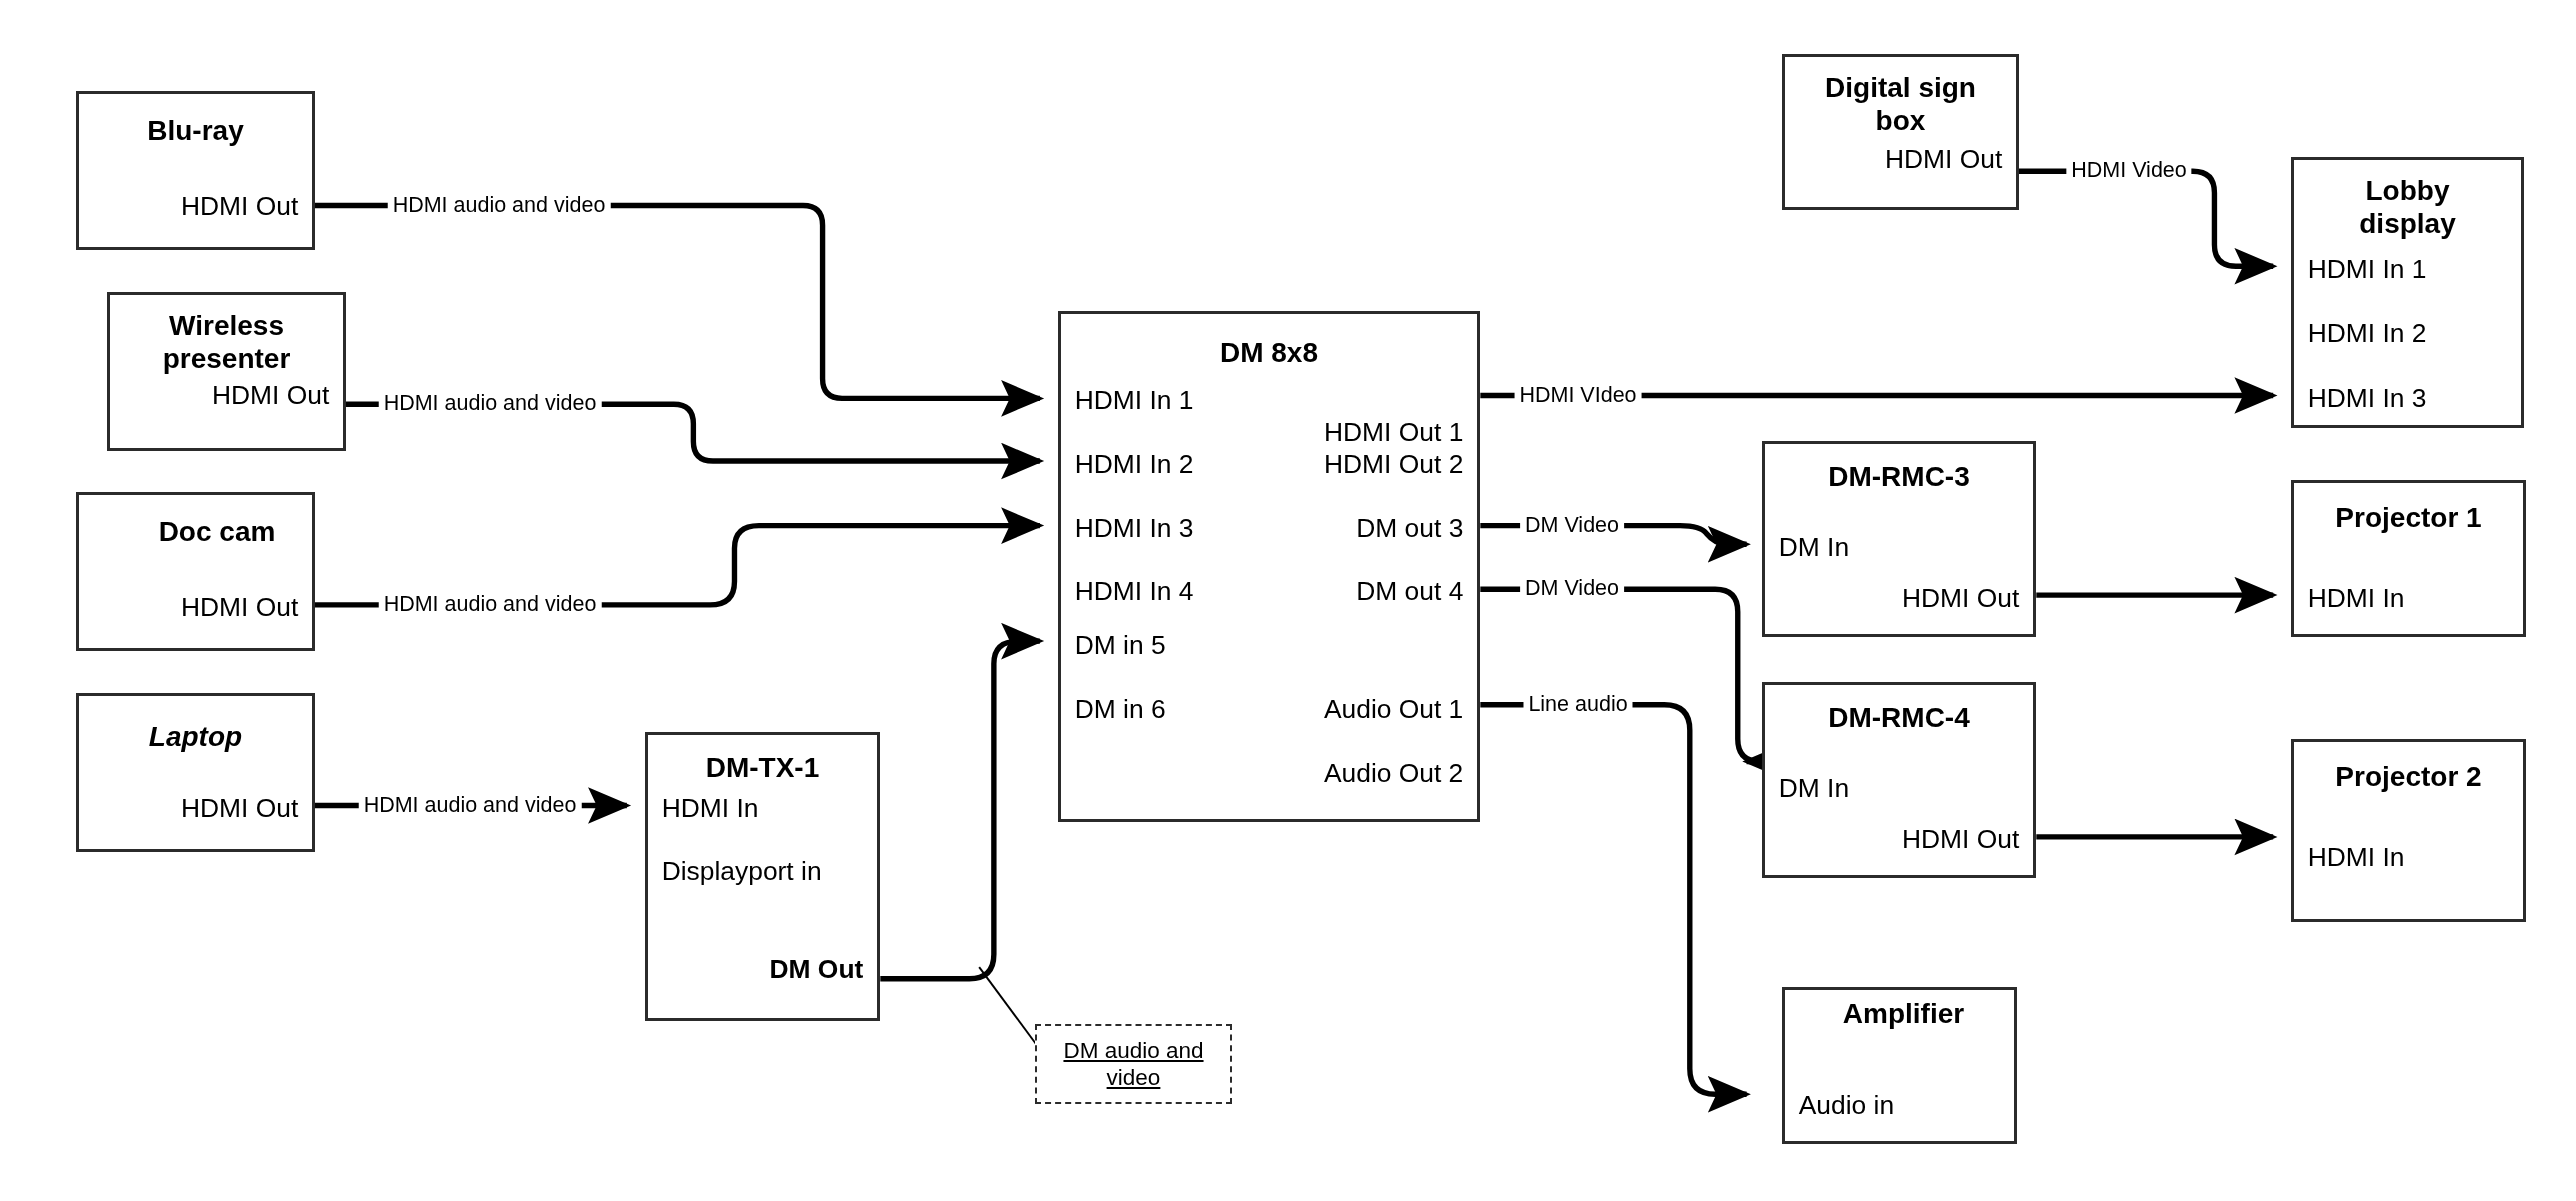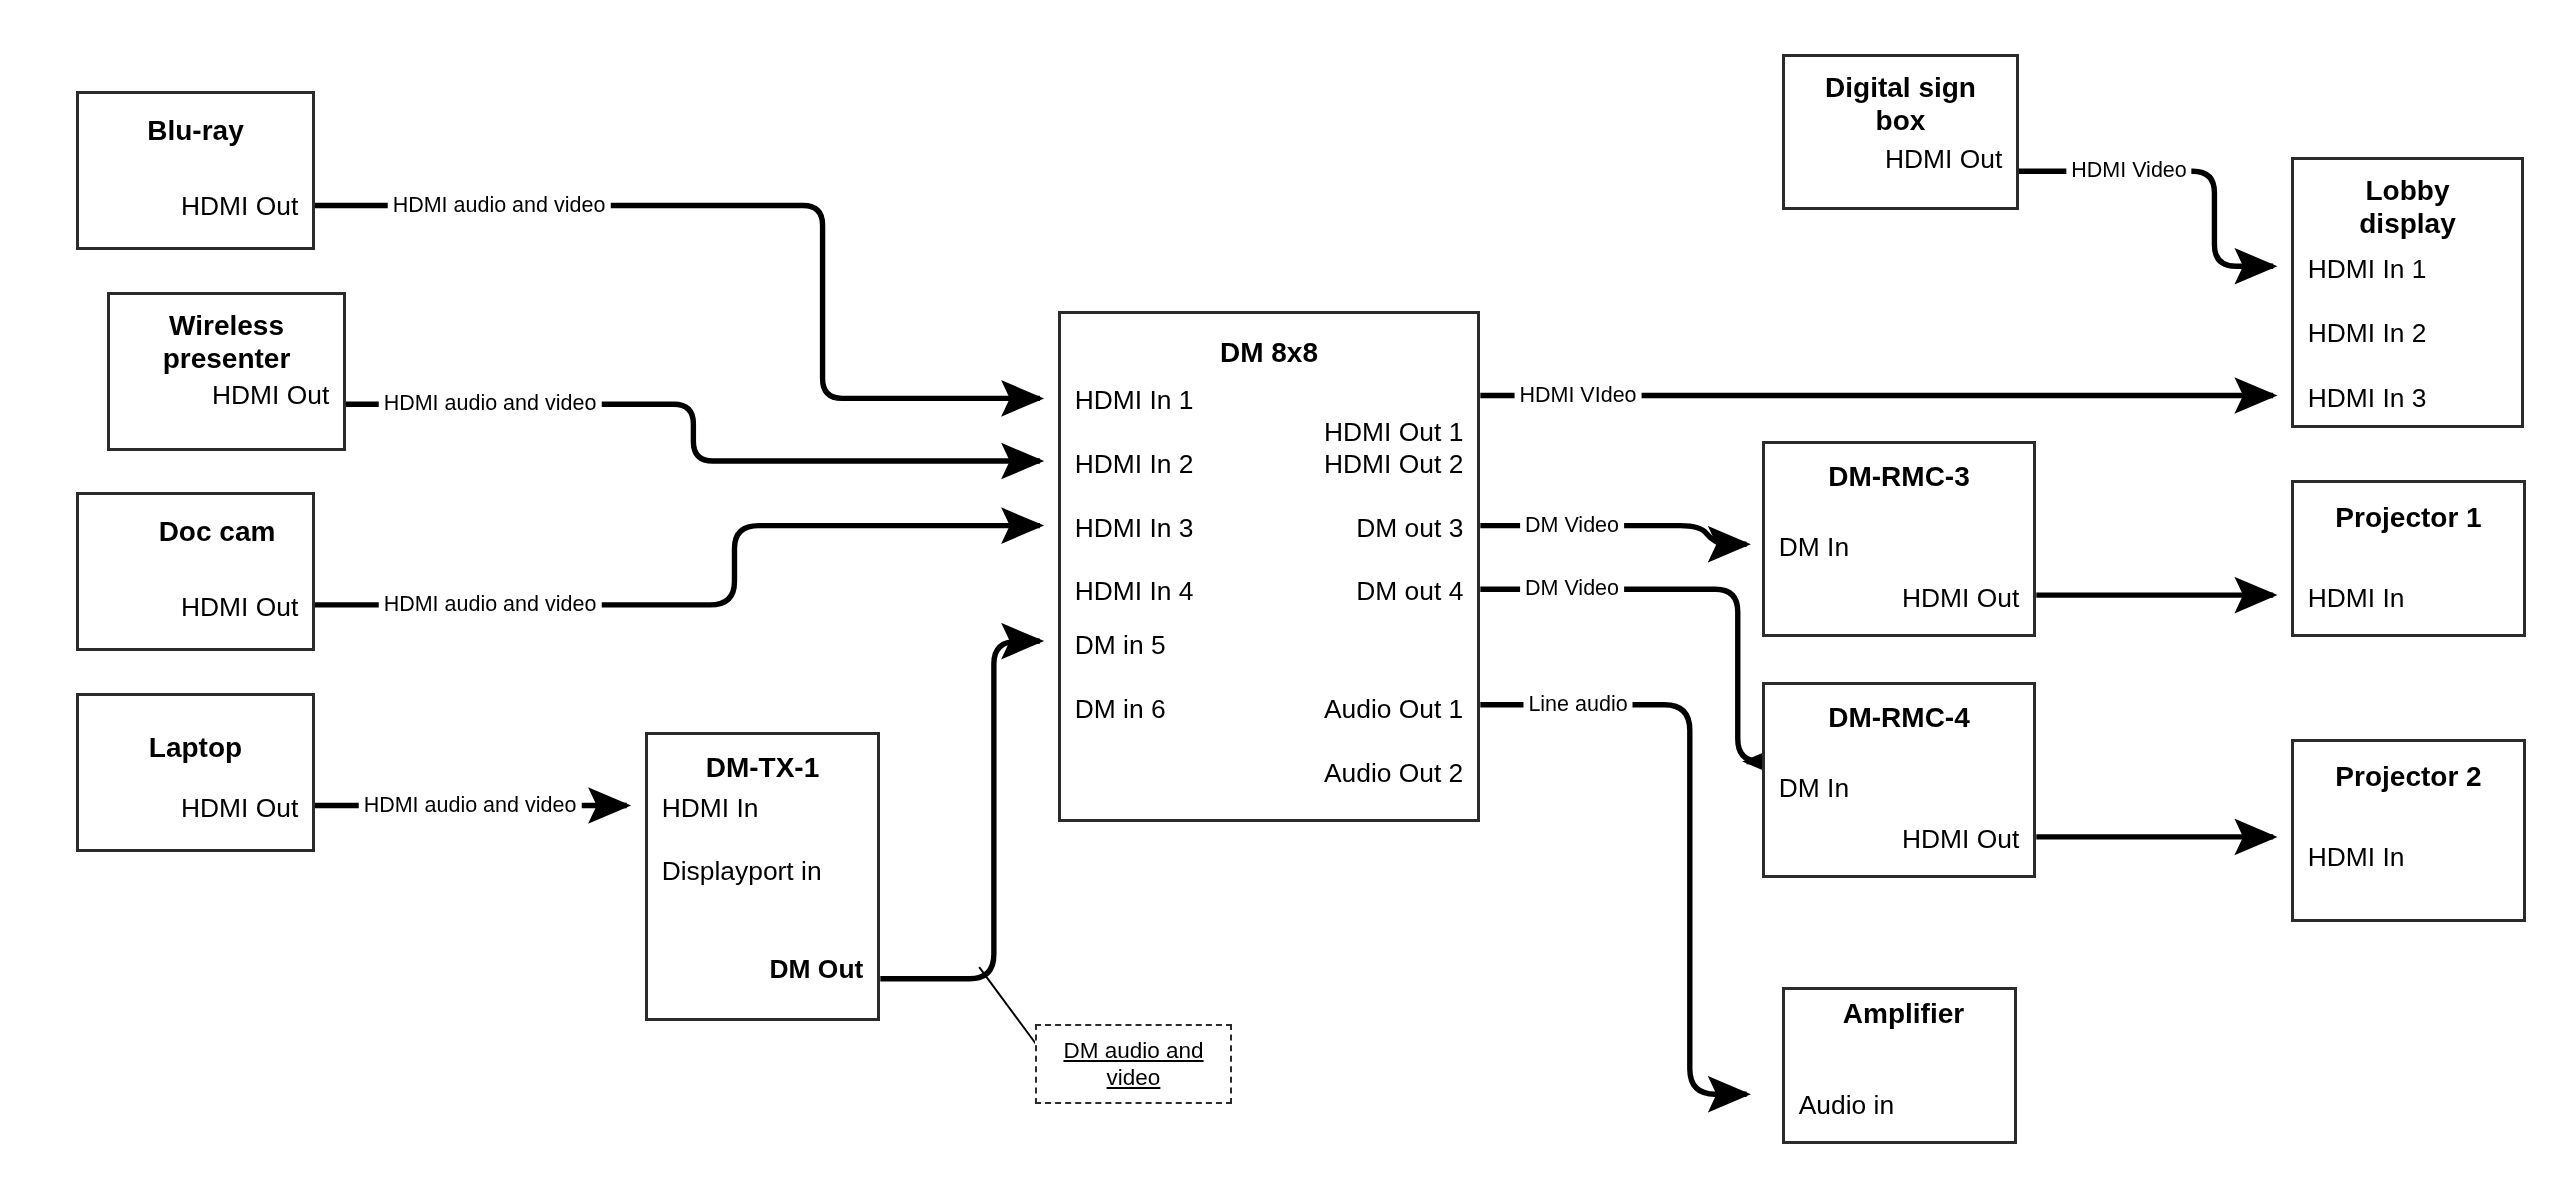--- a/index.html
+++ b/index.html
@@ -142,21 +142,21 @@
     <div class="node-title" style="top:47px;">presenter</div>
     <div class="port right" style="top:86px;">HDMI Out</div>
   </div>
 
   <div class="node" style="left:76px; top:492px; width:239px; height:159px;">
     <div class="node-title" style="top:19.6px;padding-left:43px;">Doc cam</div>
     <div class="port right" style="top:98px;">HDMI Out</div>
   </div>
 
   <div class="node" style="left:76px; top:693px; width:239px; height:159px;">
-    <div class="node-title" style="top:35px;">Laptop</div>
+    <div class="node-title" style="top:24px;font-style:italic;">Laptop</div>
     <div class="port right" style="top:98px;">HDMI Out</div>
   </div>
 
   <div class="node" style="left:645px; top:732px; width:235px; height:289px;">
     <div class="node-title" style="top:15.7px;">DM-TX-1</div>
     <div class="port left" style="top:59px;">HDMI In</div>
     <div class="port left" style="top:122px;">Displayport in</div>
     <div class="port right" style="top:220px;font-weight:bold;">DM Out</div>
   </div>
 

